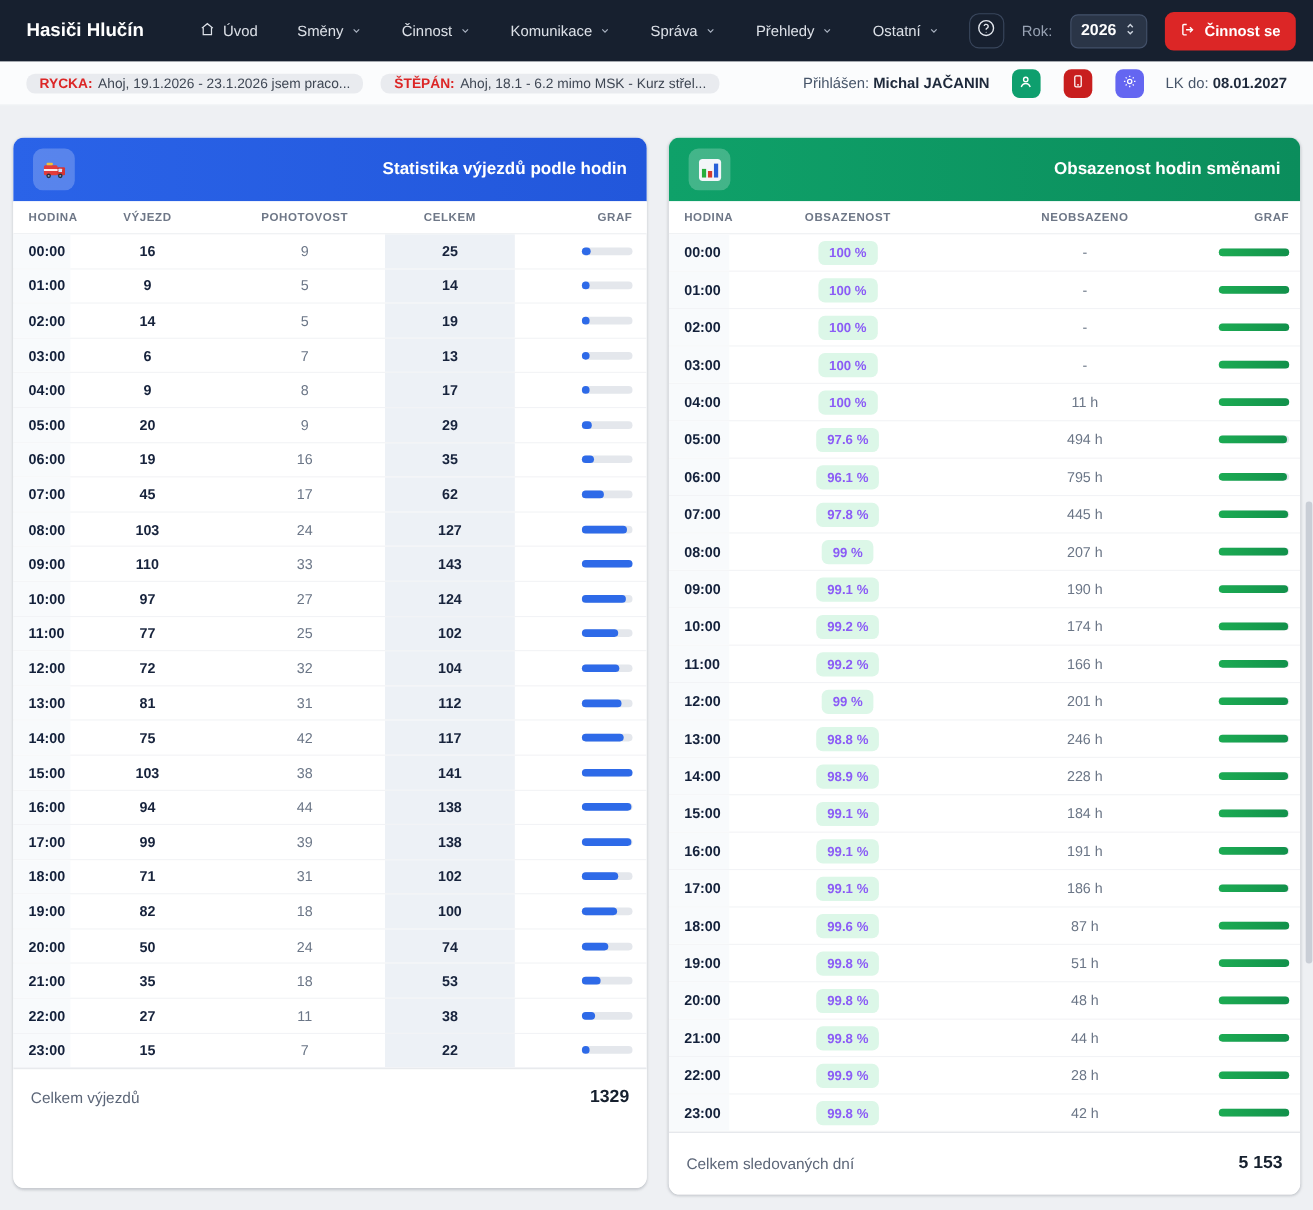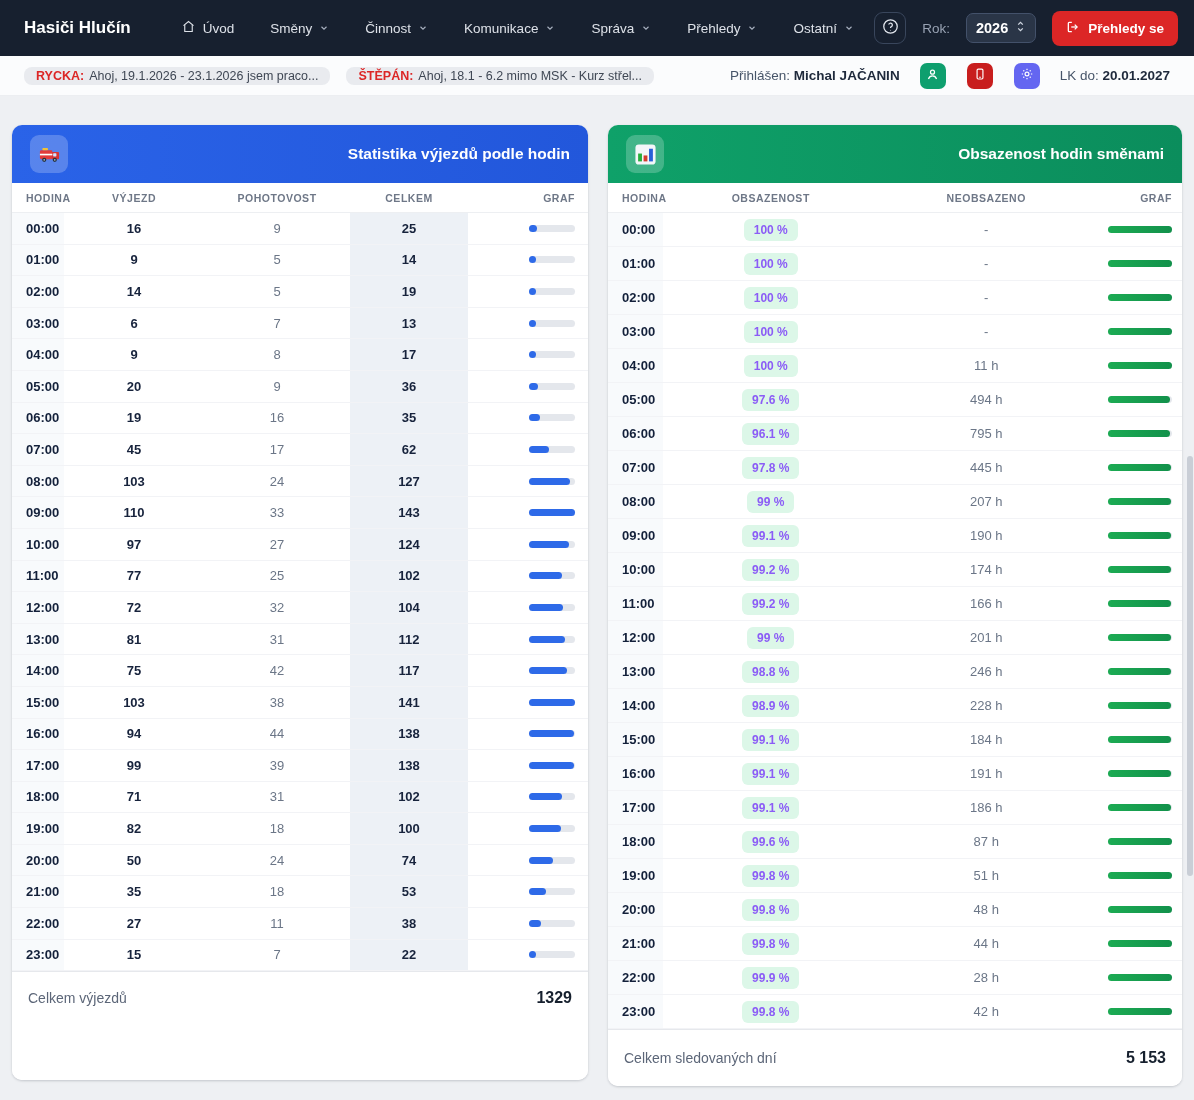--- a/index.html
+++ b/index.html
@@ -144,21 +144,21 @@
       </span>
     </div>
     <button class="logout-btn">
       <span>
         <svg width="14" height="14" viewBox="0 0 24 24" fill="none" stroke="#fff" stroke-width="2.2">
           <path d="M10 4H5.5A1.5 1.5 0 0 0 4 5.5v13A1.5 1.5 0 0 0 5.5 20H10"></path>
           <path d="M15 8l4 4-4 4"></path>
             <path d="M19 12H9"></path>
         </svg>
       </span>
-      <span>Přehledy se</span>
+      <span>Činnost se</span>
     </button>
   </div>
 </div>
 
 <div class="infobar">
   <div style="display:flex;gap:16px;" id="chips">
       <div class="chip">
         <span class="chip-author">RYCKA:</span>
         <span>Ahoj, 19.1.2026 - 23.1.2026 jsem praco...</span>
       </div>
@@ -193,21 +193,21 @@
         <span>
           <svg width="14" height="14" viewBox="0 0 24 24" fill="none" stroke="#fff" stroke-width="2">
             <circle cx="12" cy="12" r="3.3"></circle>
             <path d="M12 3v2.3M12 18.7V21M3 12h2.3M18.7 12H21M5.7 5.7l1.6 1.6M16.7 16.7l1.6 1.6M18.3 5.7l-1.6 1.6M7.3 16.7l-1.6 1.6"></path>
           </svg>
         </span>
       </button>
     </div>
     <span class="lk-text">
       <span>LK do:</span>
-      <b>20.01.2027</b>
+      <b>08.01.2027</b>
     </span>
   </div>
 </div>
 
 <div class="content">
 
   <div class="card card-left">
     <div class="card-header hdr-blue">
       <div class="icon-tile">
         <svg width="23" height="23" viewBox="0 0 24 24">
@@ -284,21 +284,21 @@
           <div class="cell c-g">
             <div class="track">
               <div class="fill" style="width:12%"></div>
             </div>
           </div>
         </div>
         <div class="trow">
           <div class="cell c-h">05:00</div>
           <div class="cell c-v">20</div>
           <div class="cell c-p">9</div>
-          <div class="cell c-c">36</div>
+          <div class="cell c-c">29</div>
           <div class="cell c-g">
             <div class="track">
               <div class="fill" style="width:20%"></div>
             </div>
           </div>
         </div>
         <div class="trow">
           <div class="cell c-h">06:00</div>
           <div class="cell c-v">19</div>
           <div class="cell c-p">16</div>

